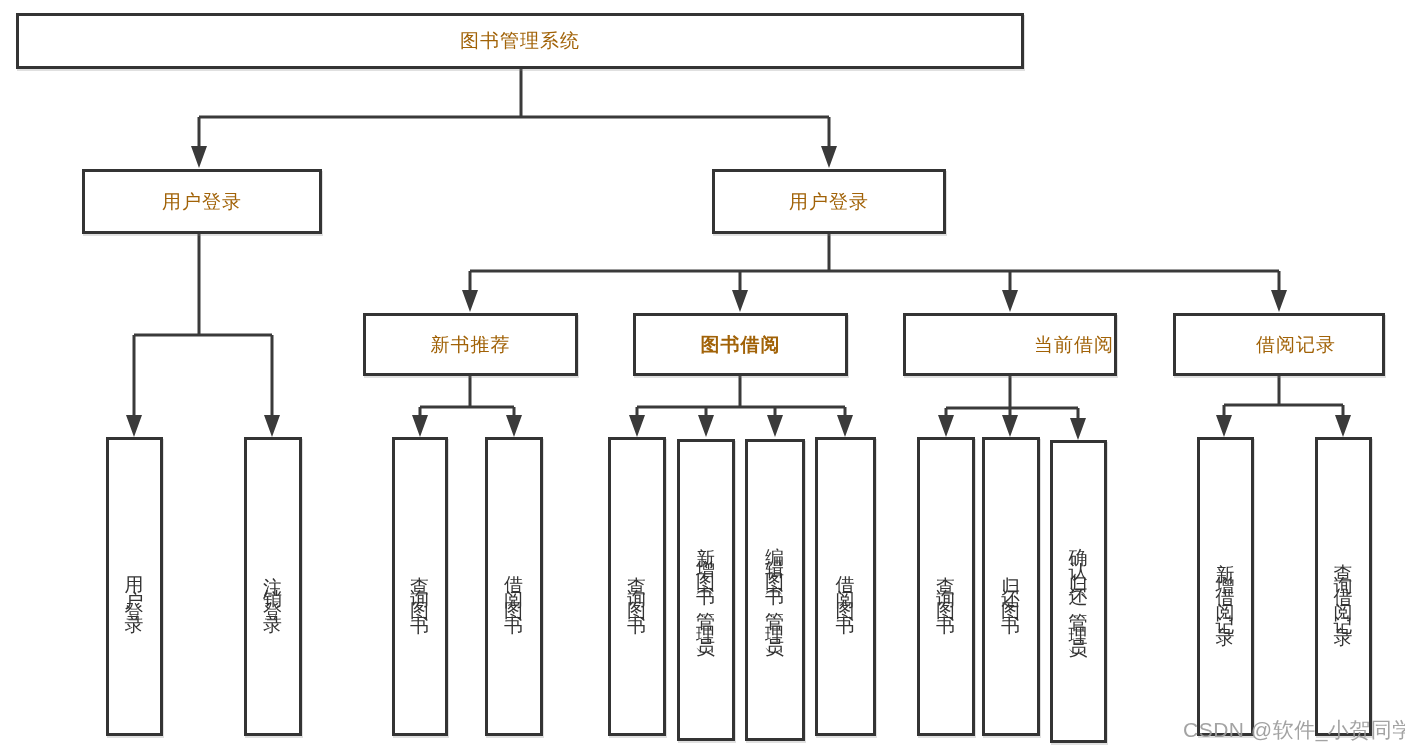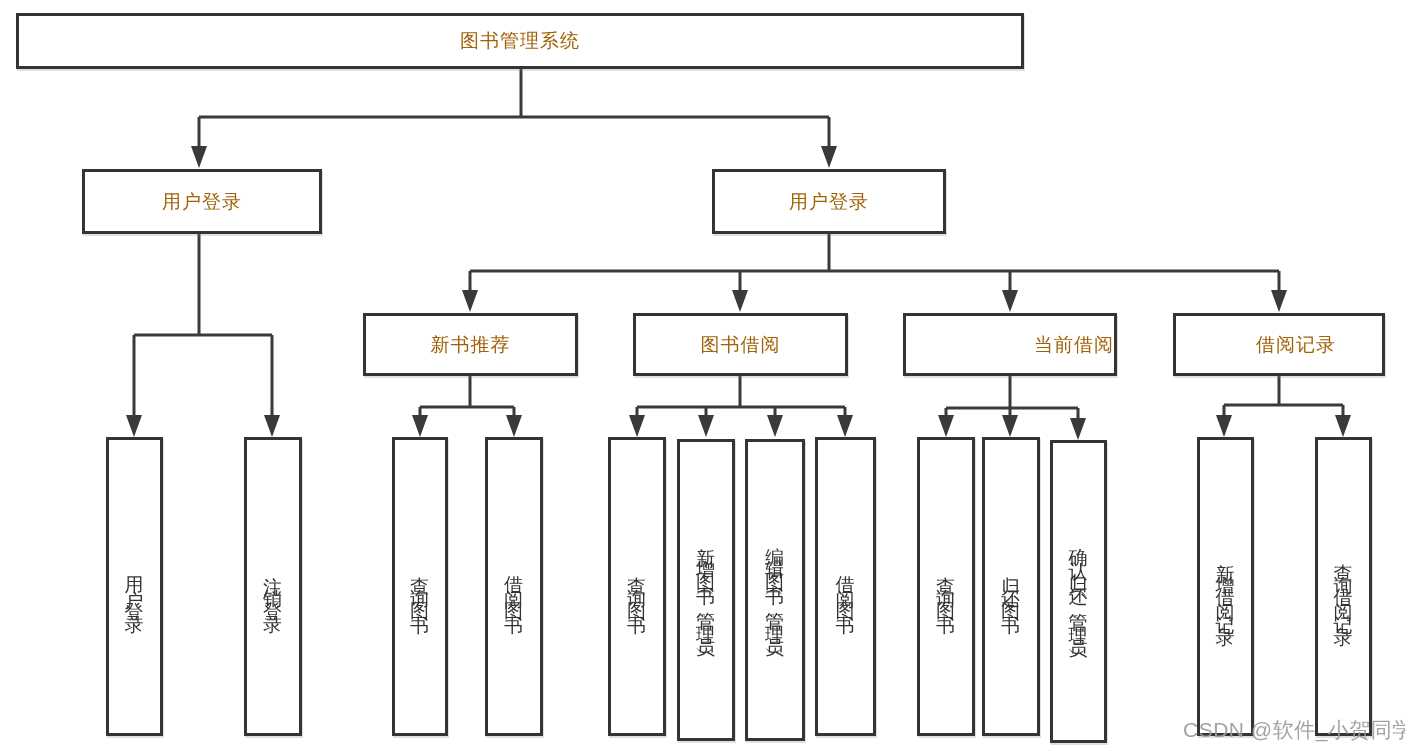--- a/index.html
+++ b/index.html
@@ -91,21 +91,21 @@
   <div class="box hbox" style="left:82px; top:169px; width:240px; height:65px;">
     <span class="lbl">用户登录</span>
   </div>
   <div class="box hbox" style="left:712px; top:169px; width:234px; height:65px;">
     <span class="lbl">用户登录</span>
   </div>
 
   <div class="box hbox" style="left:363px; top:313px; width:215px; height:63px;">
     <span class="lbl">新书推荐</span>
   </div>
-  <div class="box hbox" style="left:633px; top:313px; width:215px; height:63px;">
+  <div class="box hbox" style="left:633px; top:313px; width:215px; height:63px;font-weight:bold;">
     <span class="lbl">图书借阅</span>
   </div>
   <div class="box hbox" style="left:903px; top:313px; width:214px; height:63px;justify-content:flex-end;">
     <span class="lbl">当前借阅</span>
   </div>
   <div class="box hbox" style="left:1173px; top:313px; width:212px; height:63px;padding-left:34px;">
     <span class="lbl">借阅记录</span>
   </div>
 
   <div class="box vbox" style="left:106px; top:437px; width:57px; height:299px;">

